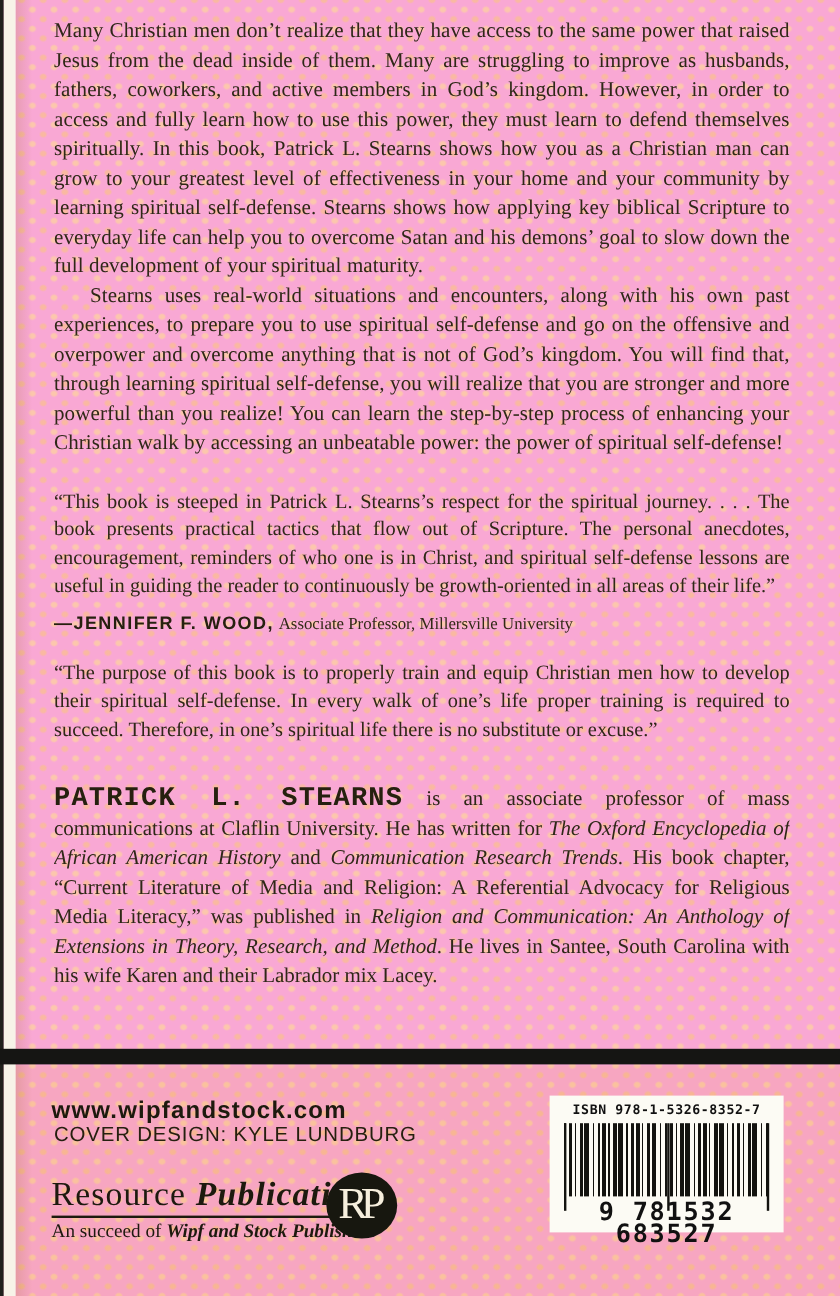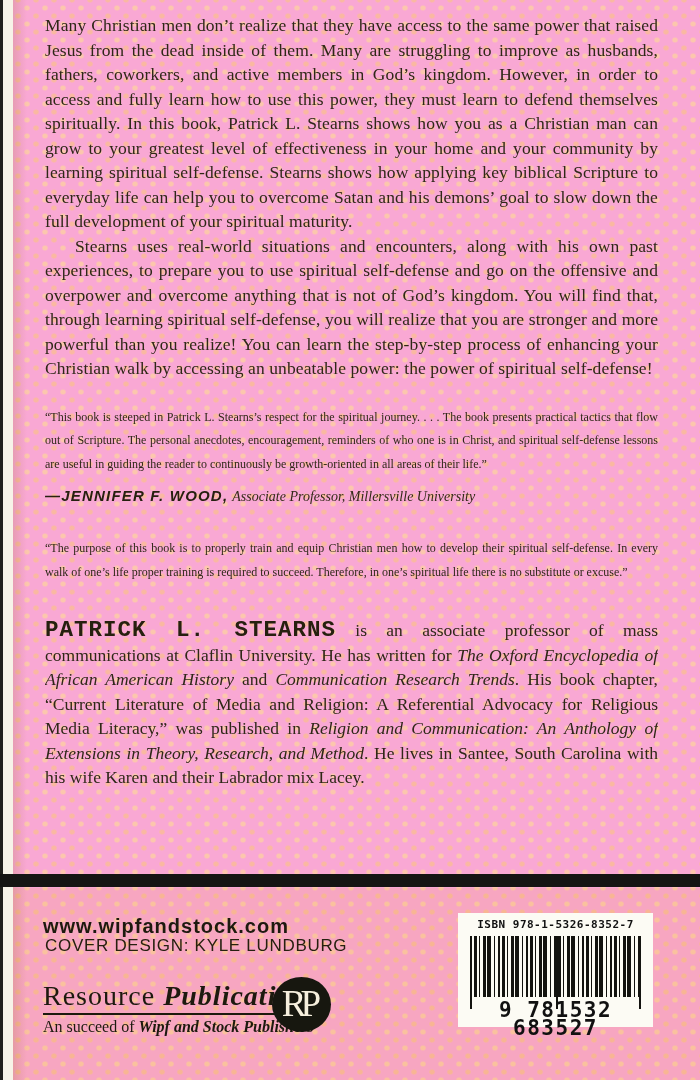--- a/index.html
+++ b/index.html
@@ -58,40 +58,39 @@
   .para {
     margin: 0;
     font-size: 17.5px; line-height: 24.5px;
     text-align: justify;
     letter-spacing: 0.1px;
   }
   .para.indent { text-indent: 30px; }
 
   .quote {
     margin: 25px 0 0 0;
-    font-size: 12px; line-height: 23.5px;
+    font-size: 17px; line-height: 23.5px;
     text-align: justify;
   }
   .attribution {
     margin: 9px 0 0 0;
     line-height: 22px;
-    font-style: italic;
   }
   .attr-name {
     font-family: "Liberation Sans", sans-serif;
     font-weight: bold;
     font-size: 15px;
     letter-spacing: 1.2px;
     color: #26200f;
   }
   .attr-title {
     font-size: 14px;
     color: #322a16;
   }
-  .quote2 { margin-top: 29px; }
+  .quote2 { margin-top: 17px; }
 
   .bio {
     margin: 34px 0 0 0;
     font-size: 17.5px; line-height: 24.5px;
     text-align: justify;
   }
   .bio-name {
     font-family: Liberation Mono, monospace;
     font-weight: bold;
     font-size: 22.5px;

